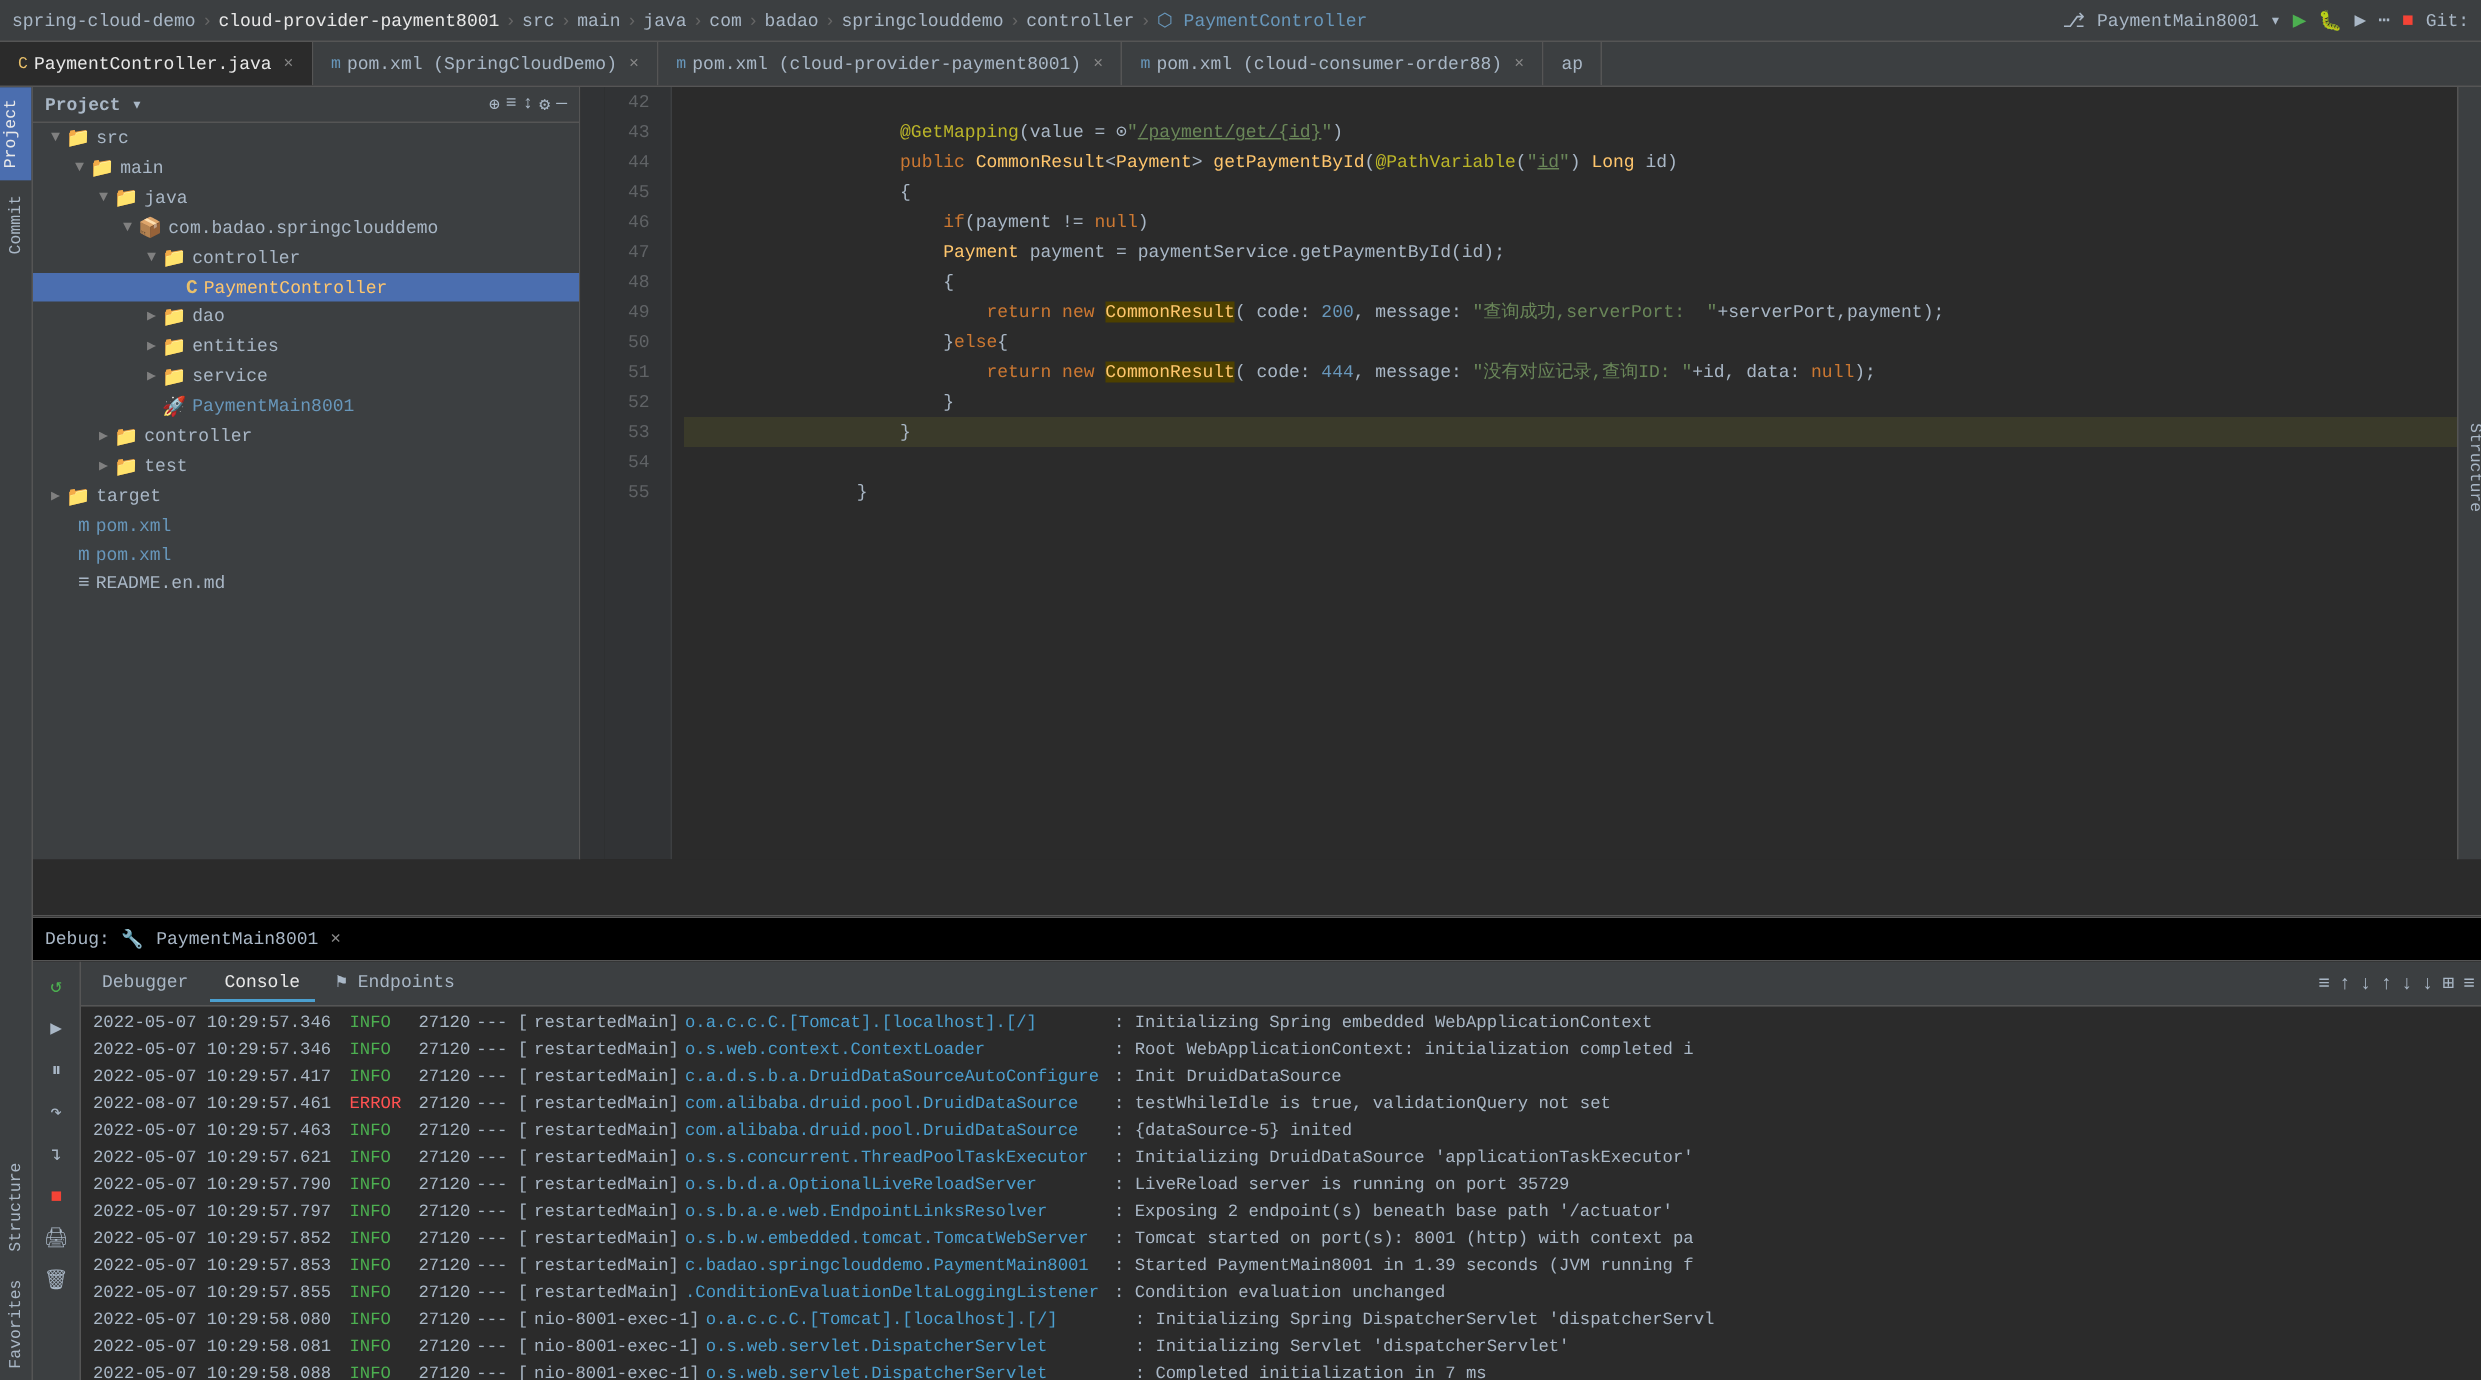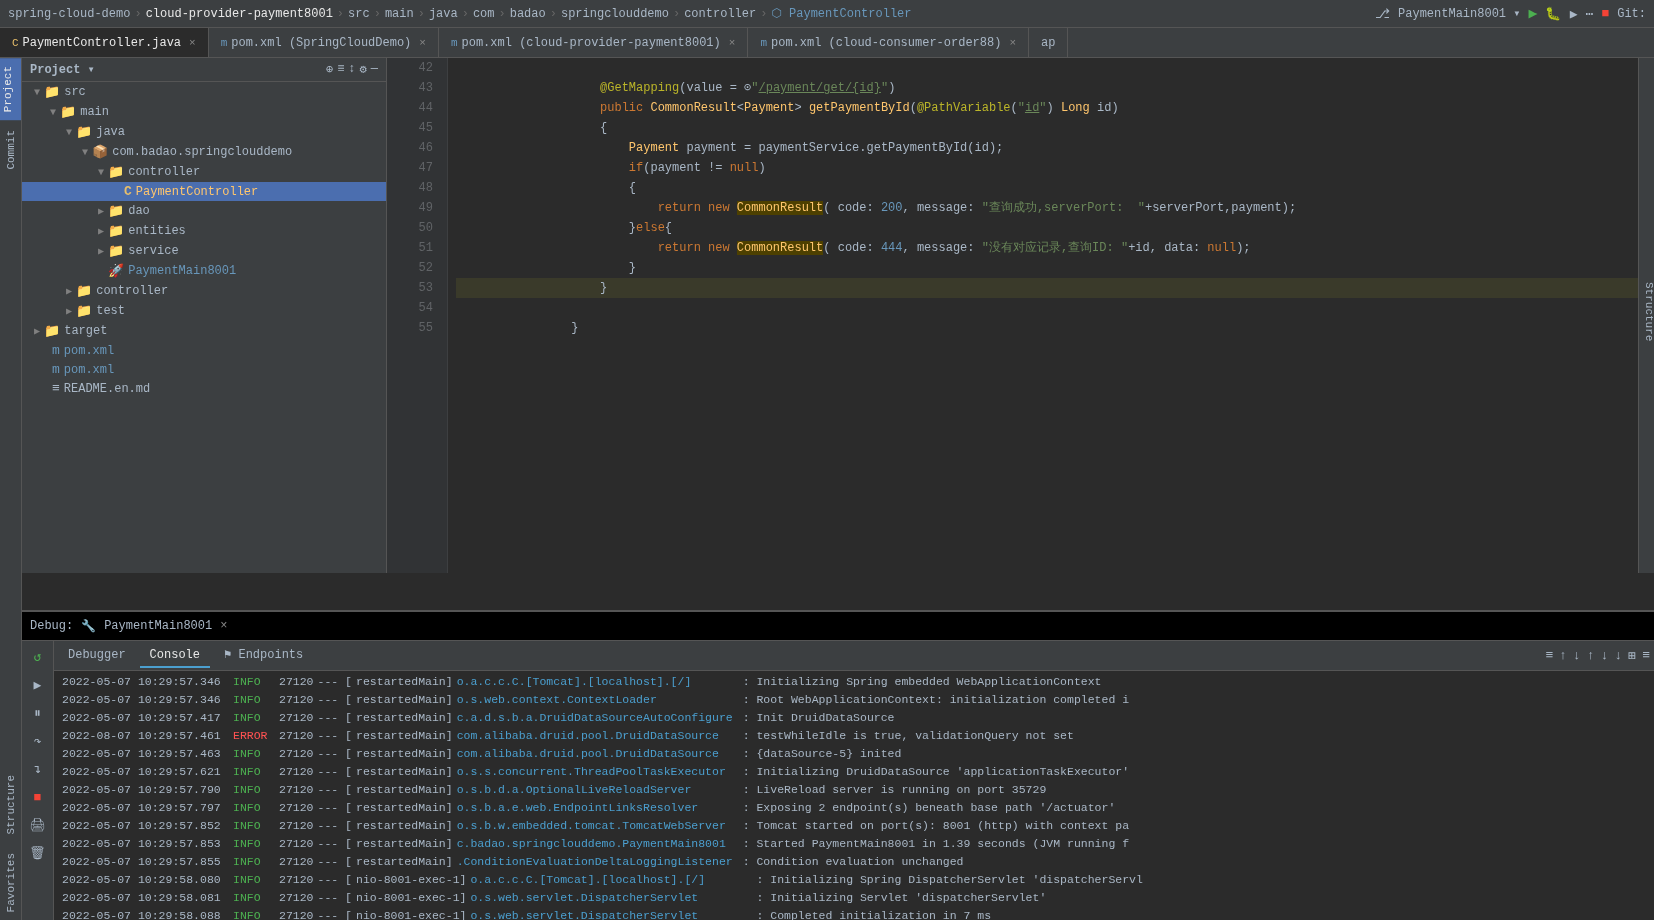--- a/index.html
+++ b/index.html
@@ -489,25 +489,25 @@
 
               <div class="code-line">
                 <span class="kw">    public </span><span class="type-cls">CommonResult</span><span class="normal">&lt;</span><span class="type-cls">Payment</span><span class="normal">&gt; </span><span class="fn">getPaymentById</span><span class="normal">(</span><span style="color:#bbb529;">@PathVariable</span><span class="normal">(</span><span class="str">"<span style="text-decoration:underline;">id</span>"</span><span class="normal">) </span><span class="type-cls">Long</span><span class="normal"> id)</span>
               </div>
 
               <div class="code-line">
                 <span class="normal">    {</span>
               </div>
 
               <div class="code-line">
+                <span class="kw">        if</span><span class="normal">(payment != </span><span class="kw">null</span><span class="normal">)</span>
+              </div>
+
+              <div class="code-line">
                 <span class="type-cls">        Payment</span><span class="normal"> payment = paymentService.getPaymentById(id);</span>
-              </div>
-
-              <div class="code-line">
-                <span class="kw">        if</span><span class="normal">(payment != </span><span class="kw">null</span><span class="normal">)</span>
               </div>
 
               <div class="code-line">
                 <span class="normal">        {</span>
               </div>
 
               <div class="code-line">
                 <span class="normal">            </span><span class="kw">return new </span><span class="highlight-yellow" style="background:#4d4000;"><span class="type-cls">CommonResult</span></span><span class="normal">( code: </span><span class="num">200</span><span class="normal">, message: </span><span class="str">"查询成功,serverPort:  "</span><span class="normal">+serverPort,payment);</span>
               </div>
 

